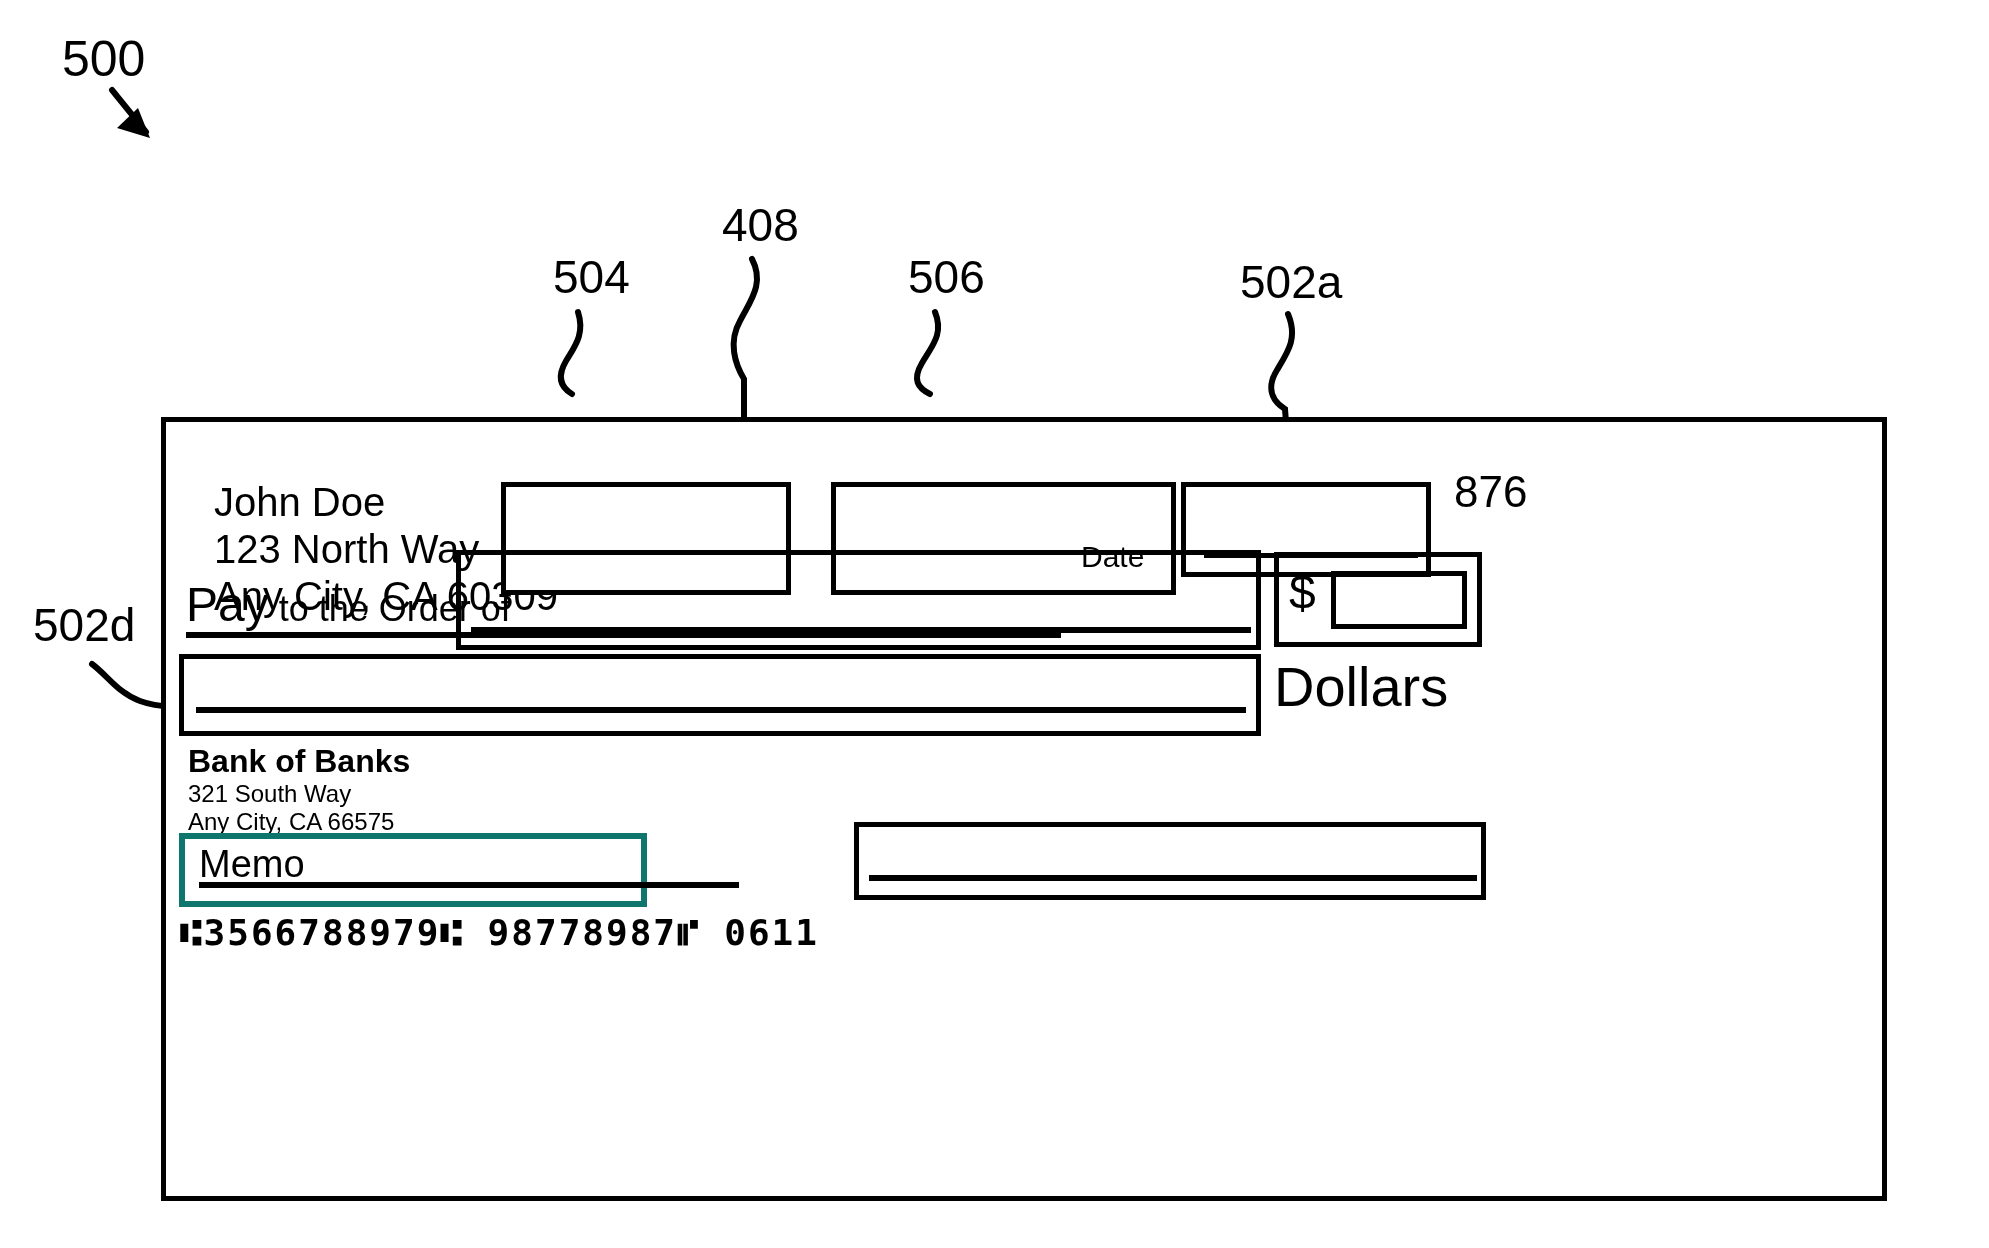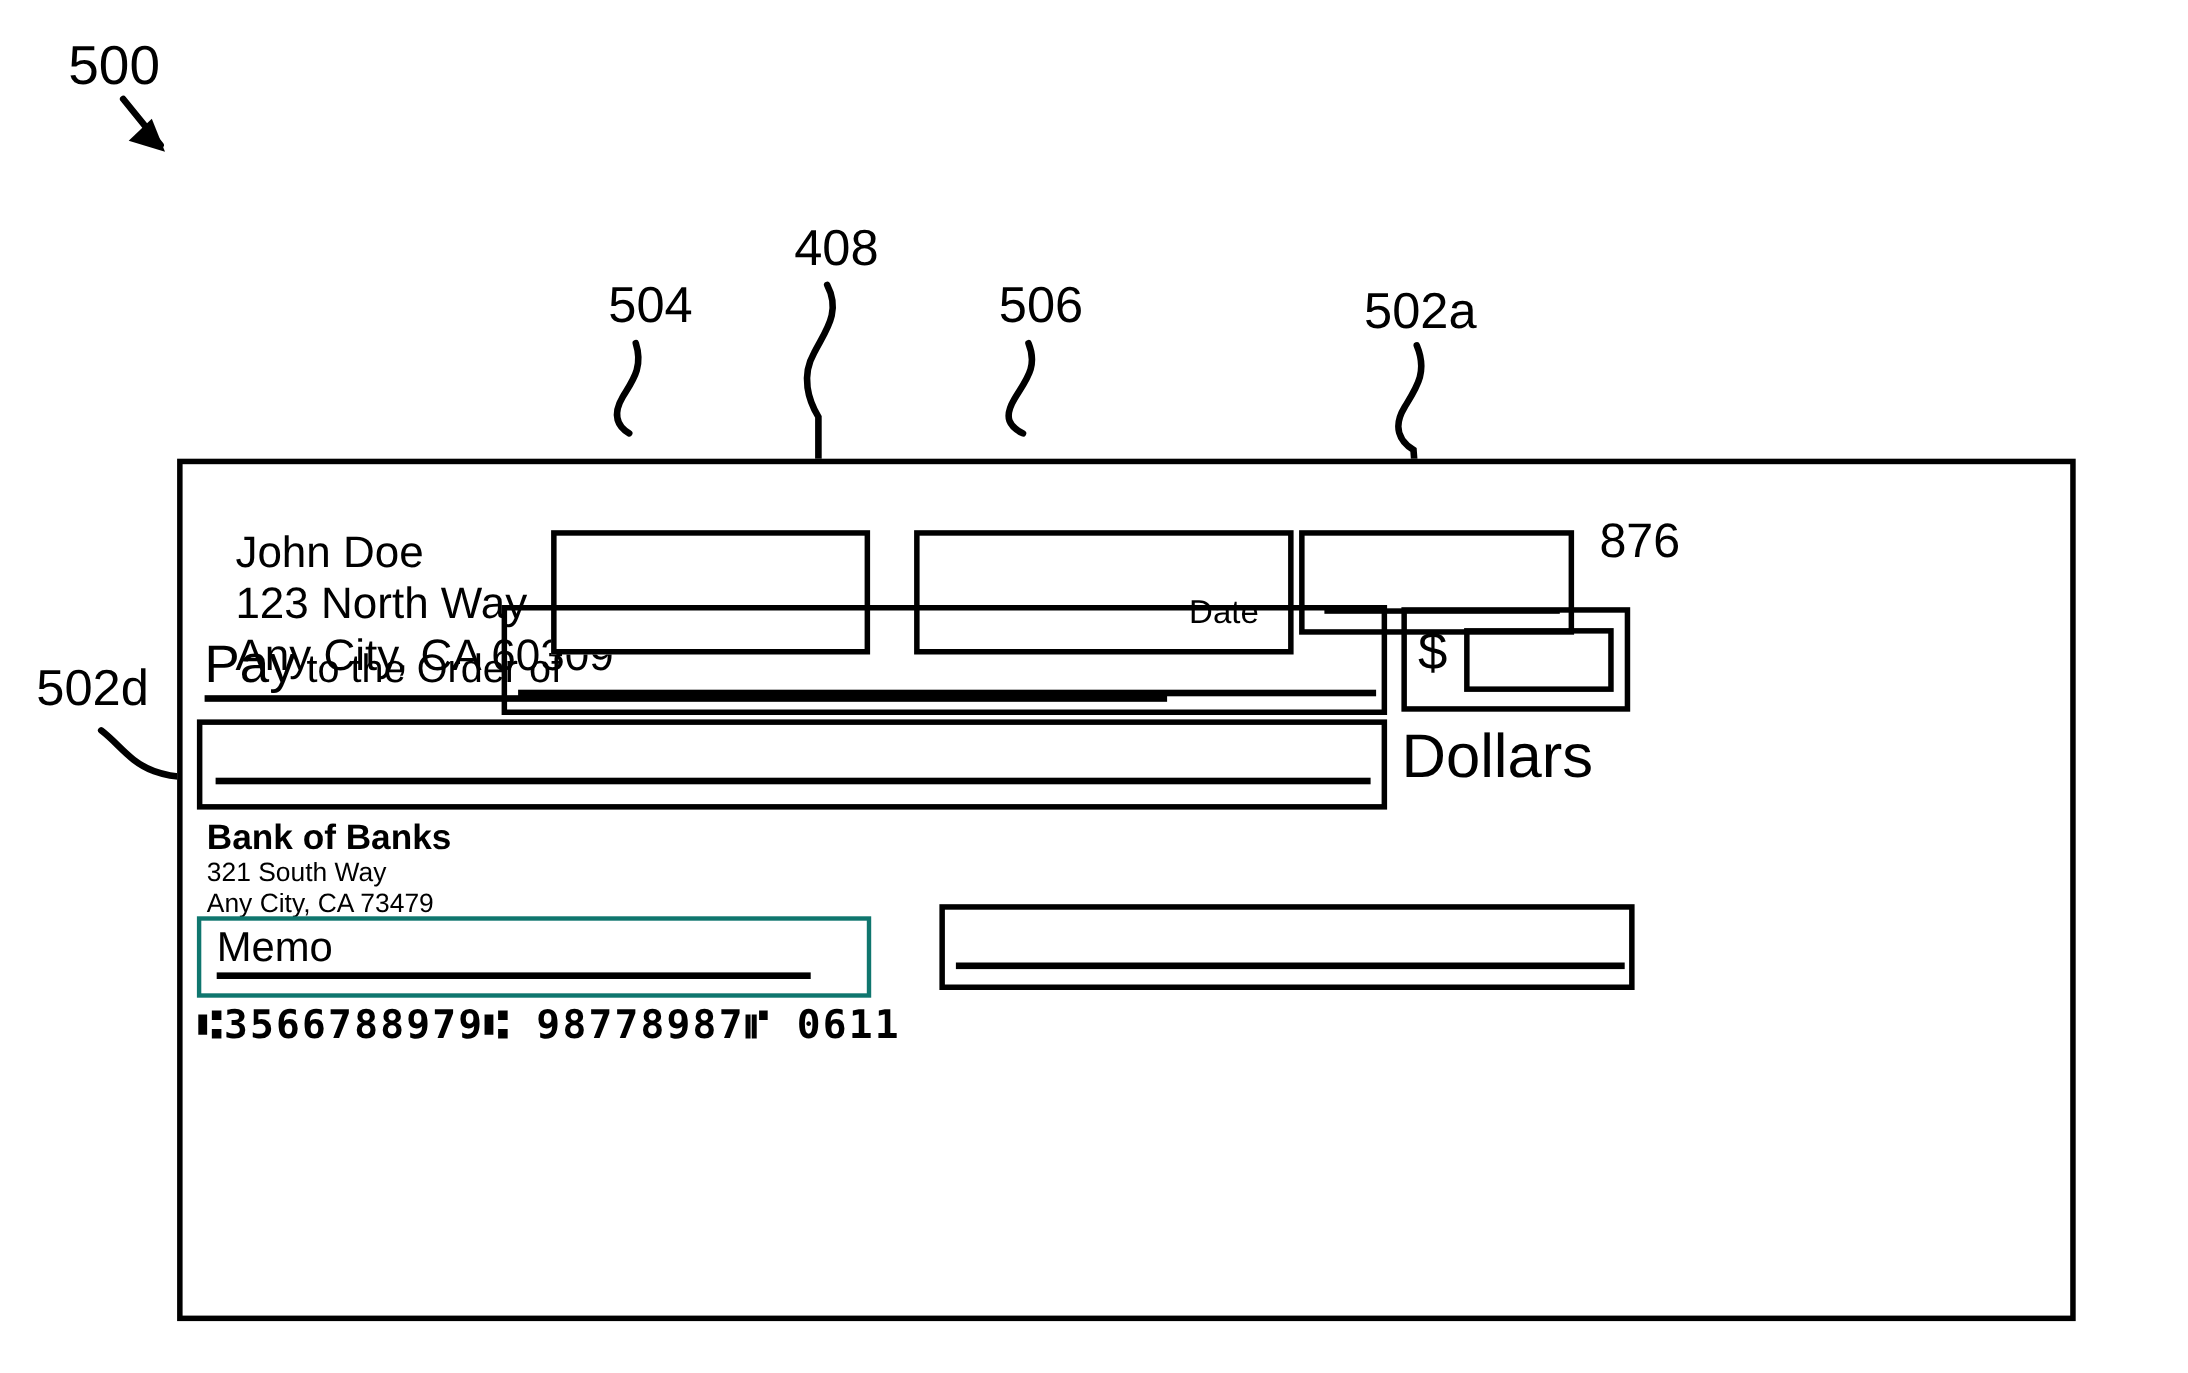--- a/index.html
+++ b/index.html
@@ -213,23 +213,23 @@
     white-space: nowrap;
   }
   .bank-name { font-size: 32px; font-weight: bold; line-height: 38px; }
   .bank-line { font-size: 24px; line-height: 28px; }
 
   
   #box-502e {
     position: absolute;
     left: 13px;
     top: 411px;
-    width: 613px;
+    width: 468px;
     height: 74px;
-    border: 4px solid #0f766e;
+    border: 6px solid #0f766e;
     box-sizing: border-box;
   }
   #memo-label {
     position: absolute;
     left: 14px;
     top: 6px;
     font-size: 38px;
     line-height: 1;
   }
   #memo-rule {
@@ -353,21 +353,21 @@
 
     <div id="box-502d">
       <div class="inner-rule"></div>
     </div>
 
     <div id="dollars-word">Dollars</div>
 
     <div class="bank-block">
       <div class="bank-name">Bank of Banks</div>
       <div class="bank-line">321 South Way</div>
-      <div class="bank-line">Any City, CA  73479</div>
+      <div class="bank-line">Any City, CA  66575</div>
     </div>
 
     <div id="box-502e">
       <div id="memo-label">Memo</div>
       <div id="memo-rule"></div>
     </div>
 
     <div id="box-508">
       <div class="inner-rule"></div>
     </div>

